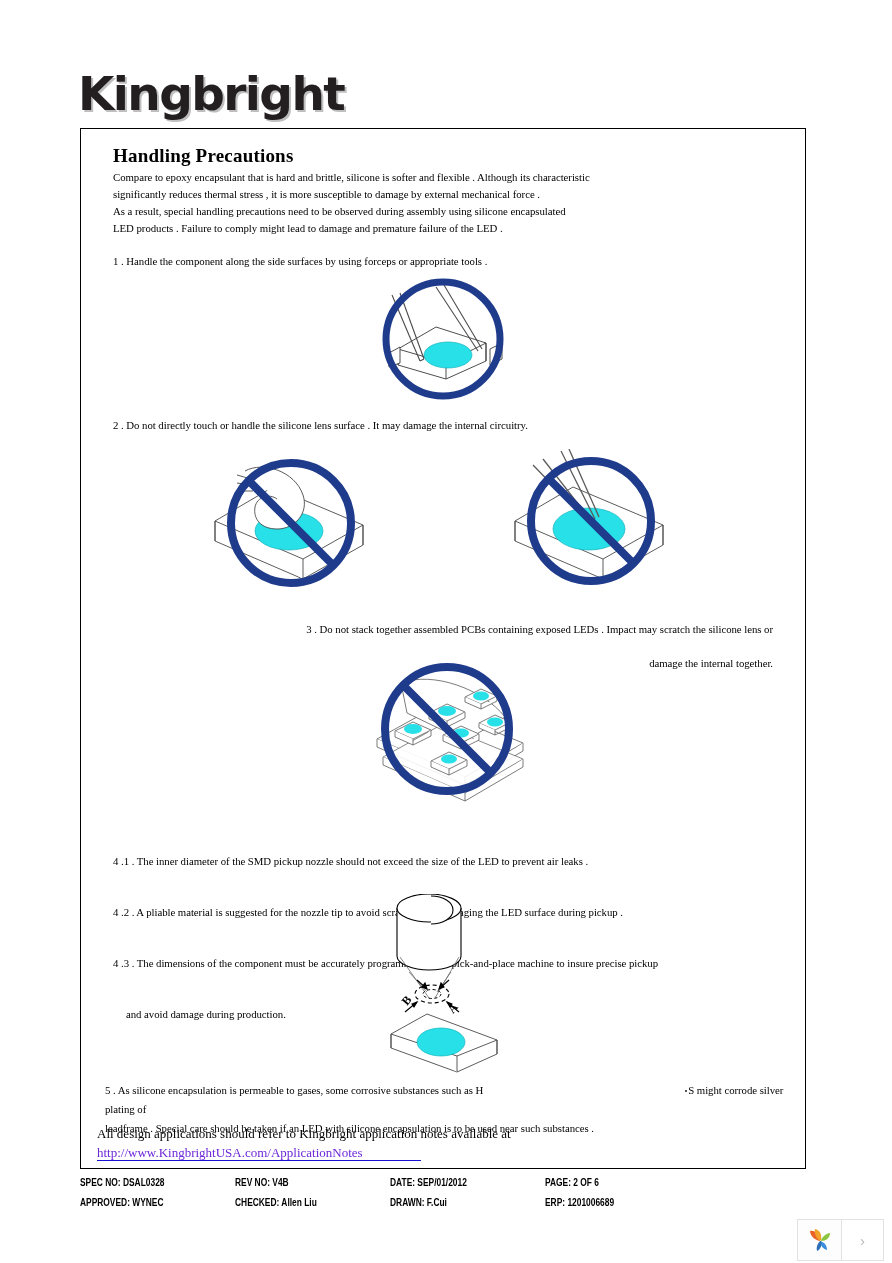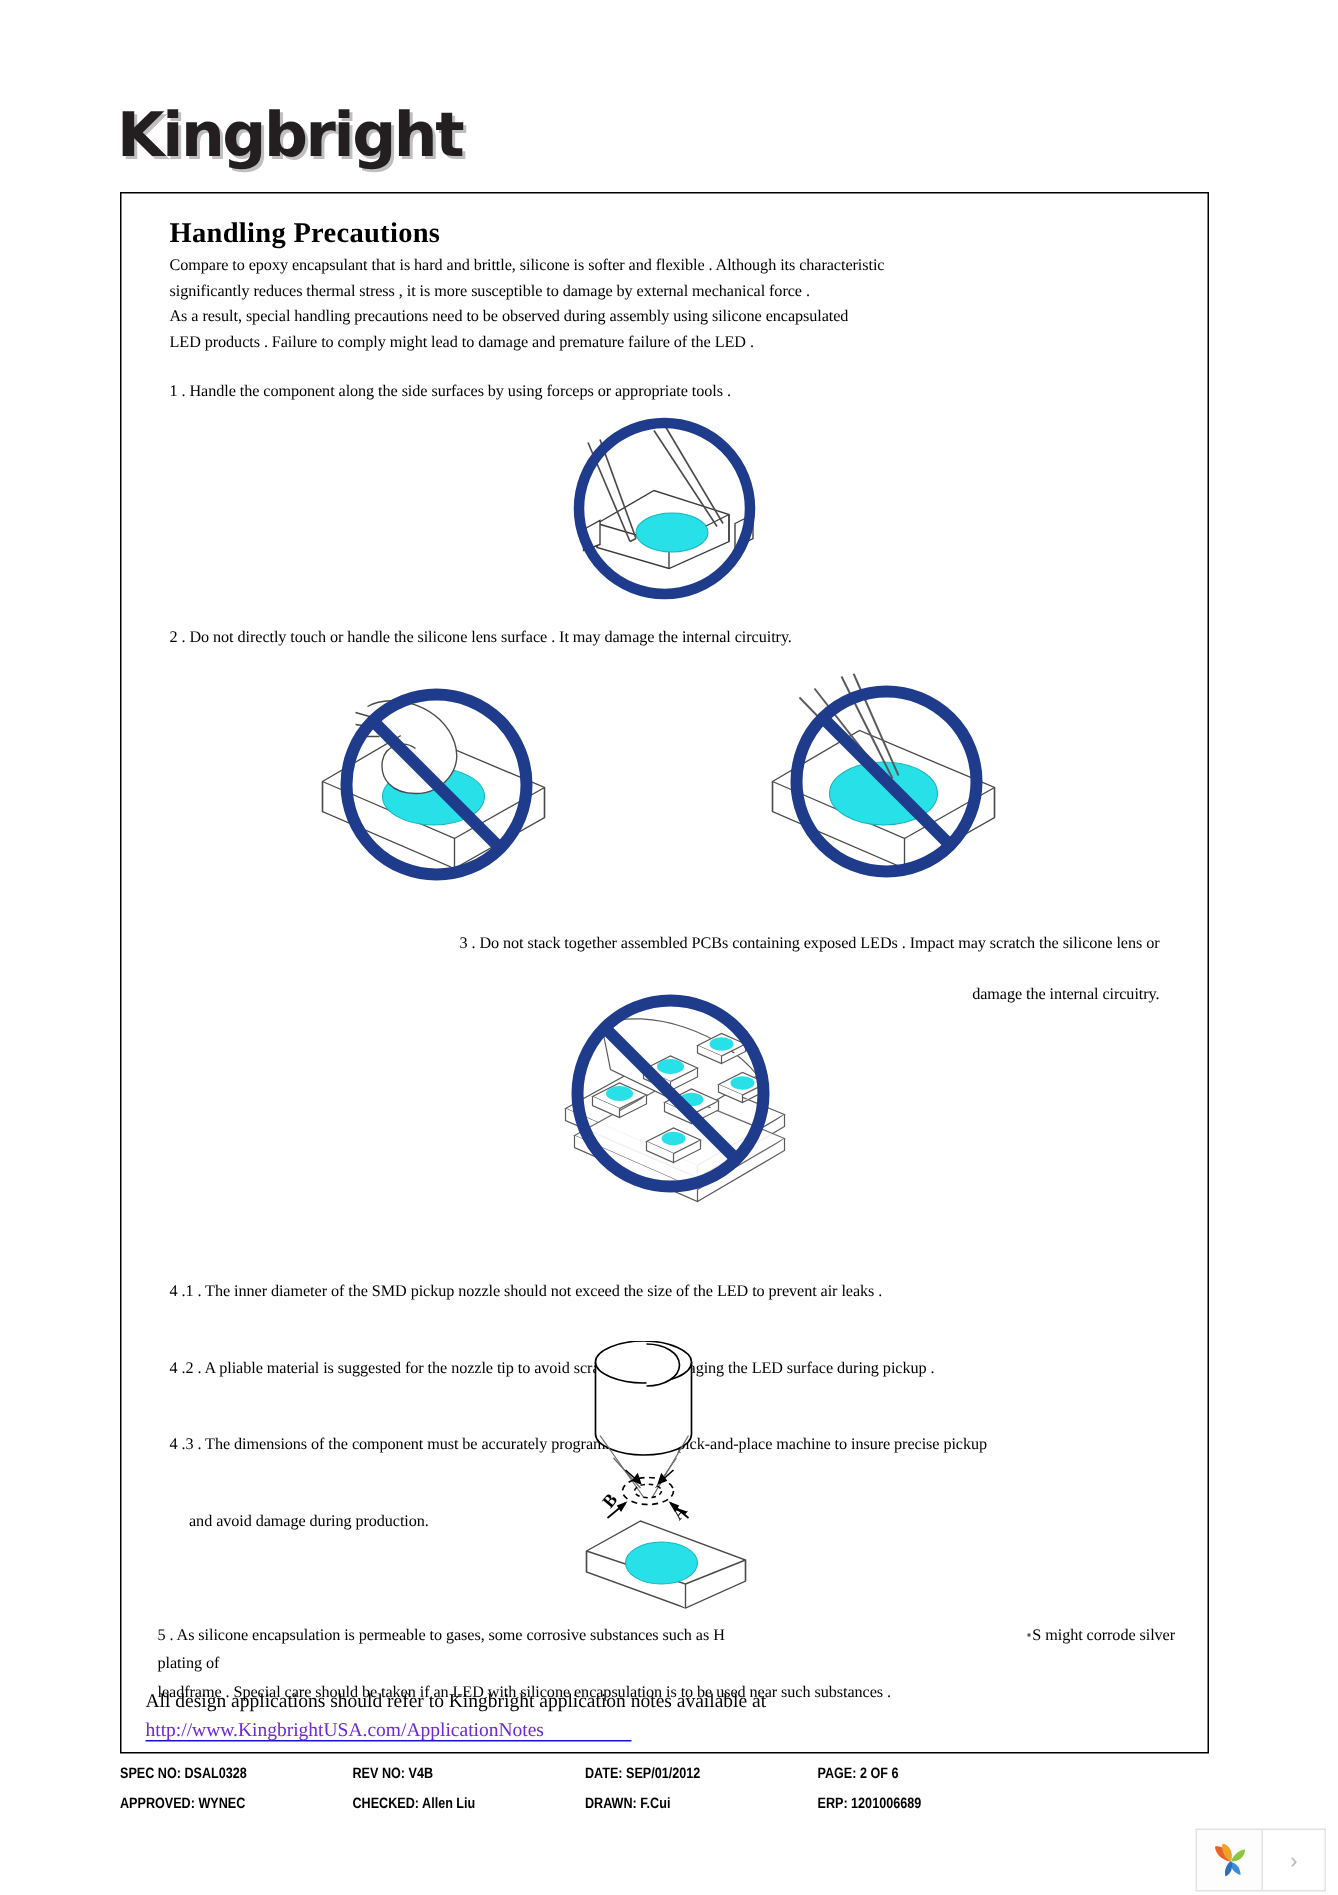--- a/index.html
+++ b/index.html
@@ -21,21 +21,21 @@
     background: #ffffff;
   }
 
   
   .logo {
     position: absolute;
     left: 78px;
     top: 70px;
     font-family: "DejaVu Sans", sans-serif;
     font-weight: 700;
-    font-size: 41px;
+    font-size: 47px;
     letter-spacing: -1.6px;
     color: #231f20;
     text-shadow: 2px 2px 0 #bfbfbf;
     line-height: 1;
   }
 
   
   .content-box {
     position: absolute;
     left: 80px;
@@ -221,21 +221,21 @@
         <path d="M40 10 L90 74"></path>
         <path d="M58 2 L92 70"></path>
         <path d="M66 0 L96 68"></path>
       </g>
       <circle cx="88" cy="72" r="60" fill="none" stroke="#1f3b8c" stroke-width="8"></circle>
       <line x1="45" y1="29" x2="131" y2="115" stroke="#1f3b8c" stroke-width="8"></line>
     </svg>
 
     <div class="para item3">
       <span>3 . Do not stack together assembled PCBs containing exposed LEDs . Impact may scratch the silicone lens or</span>
-      <span class="indent">damage the internal circuitry.</span>
+      <span class="indent">damage the internal together.</span>
     </div>
 
     <svg class="fig" style="left:292px; top:532px;" width="155" height="145" viewBox="0 0 155 145">
       <g fill="#ffffff" stroke="#5a5a5a" stroke-width="0.8">
         <path d="M4 78 L62 46 L150 82 L92 116 Z"></path>
         <path d="M4 78 L4 86 L92 124 L92 116 M92 124 L150 90 L150 82"></path>
         <path d="M10 96 L68 64 L150 98 L92 132 Z" opacity="0.9"></path>
         <path d="M10 96 L10 104 L92 140 L92 132 M92 140 L150 106 L150 98"></path>
         <path d="M28 22 C60 10 110 28 132 56 L92 80 L34 52 Z"></path>
       </g>

